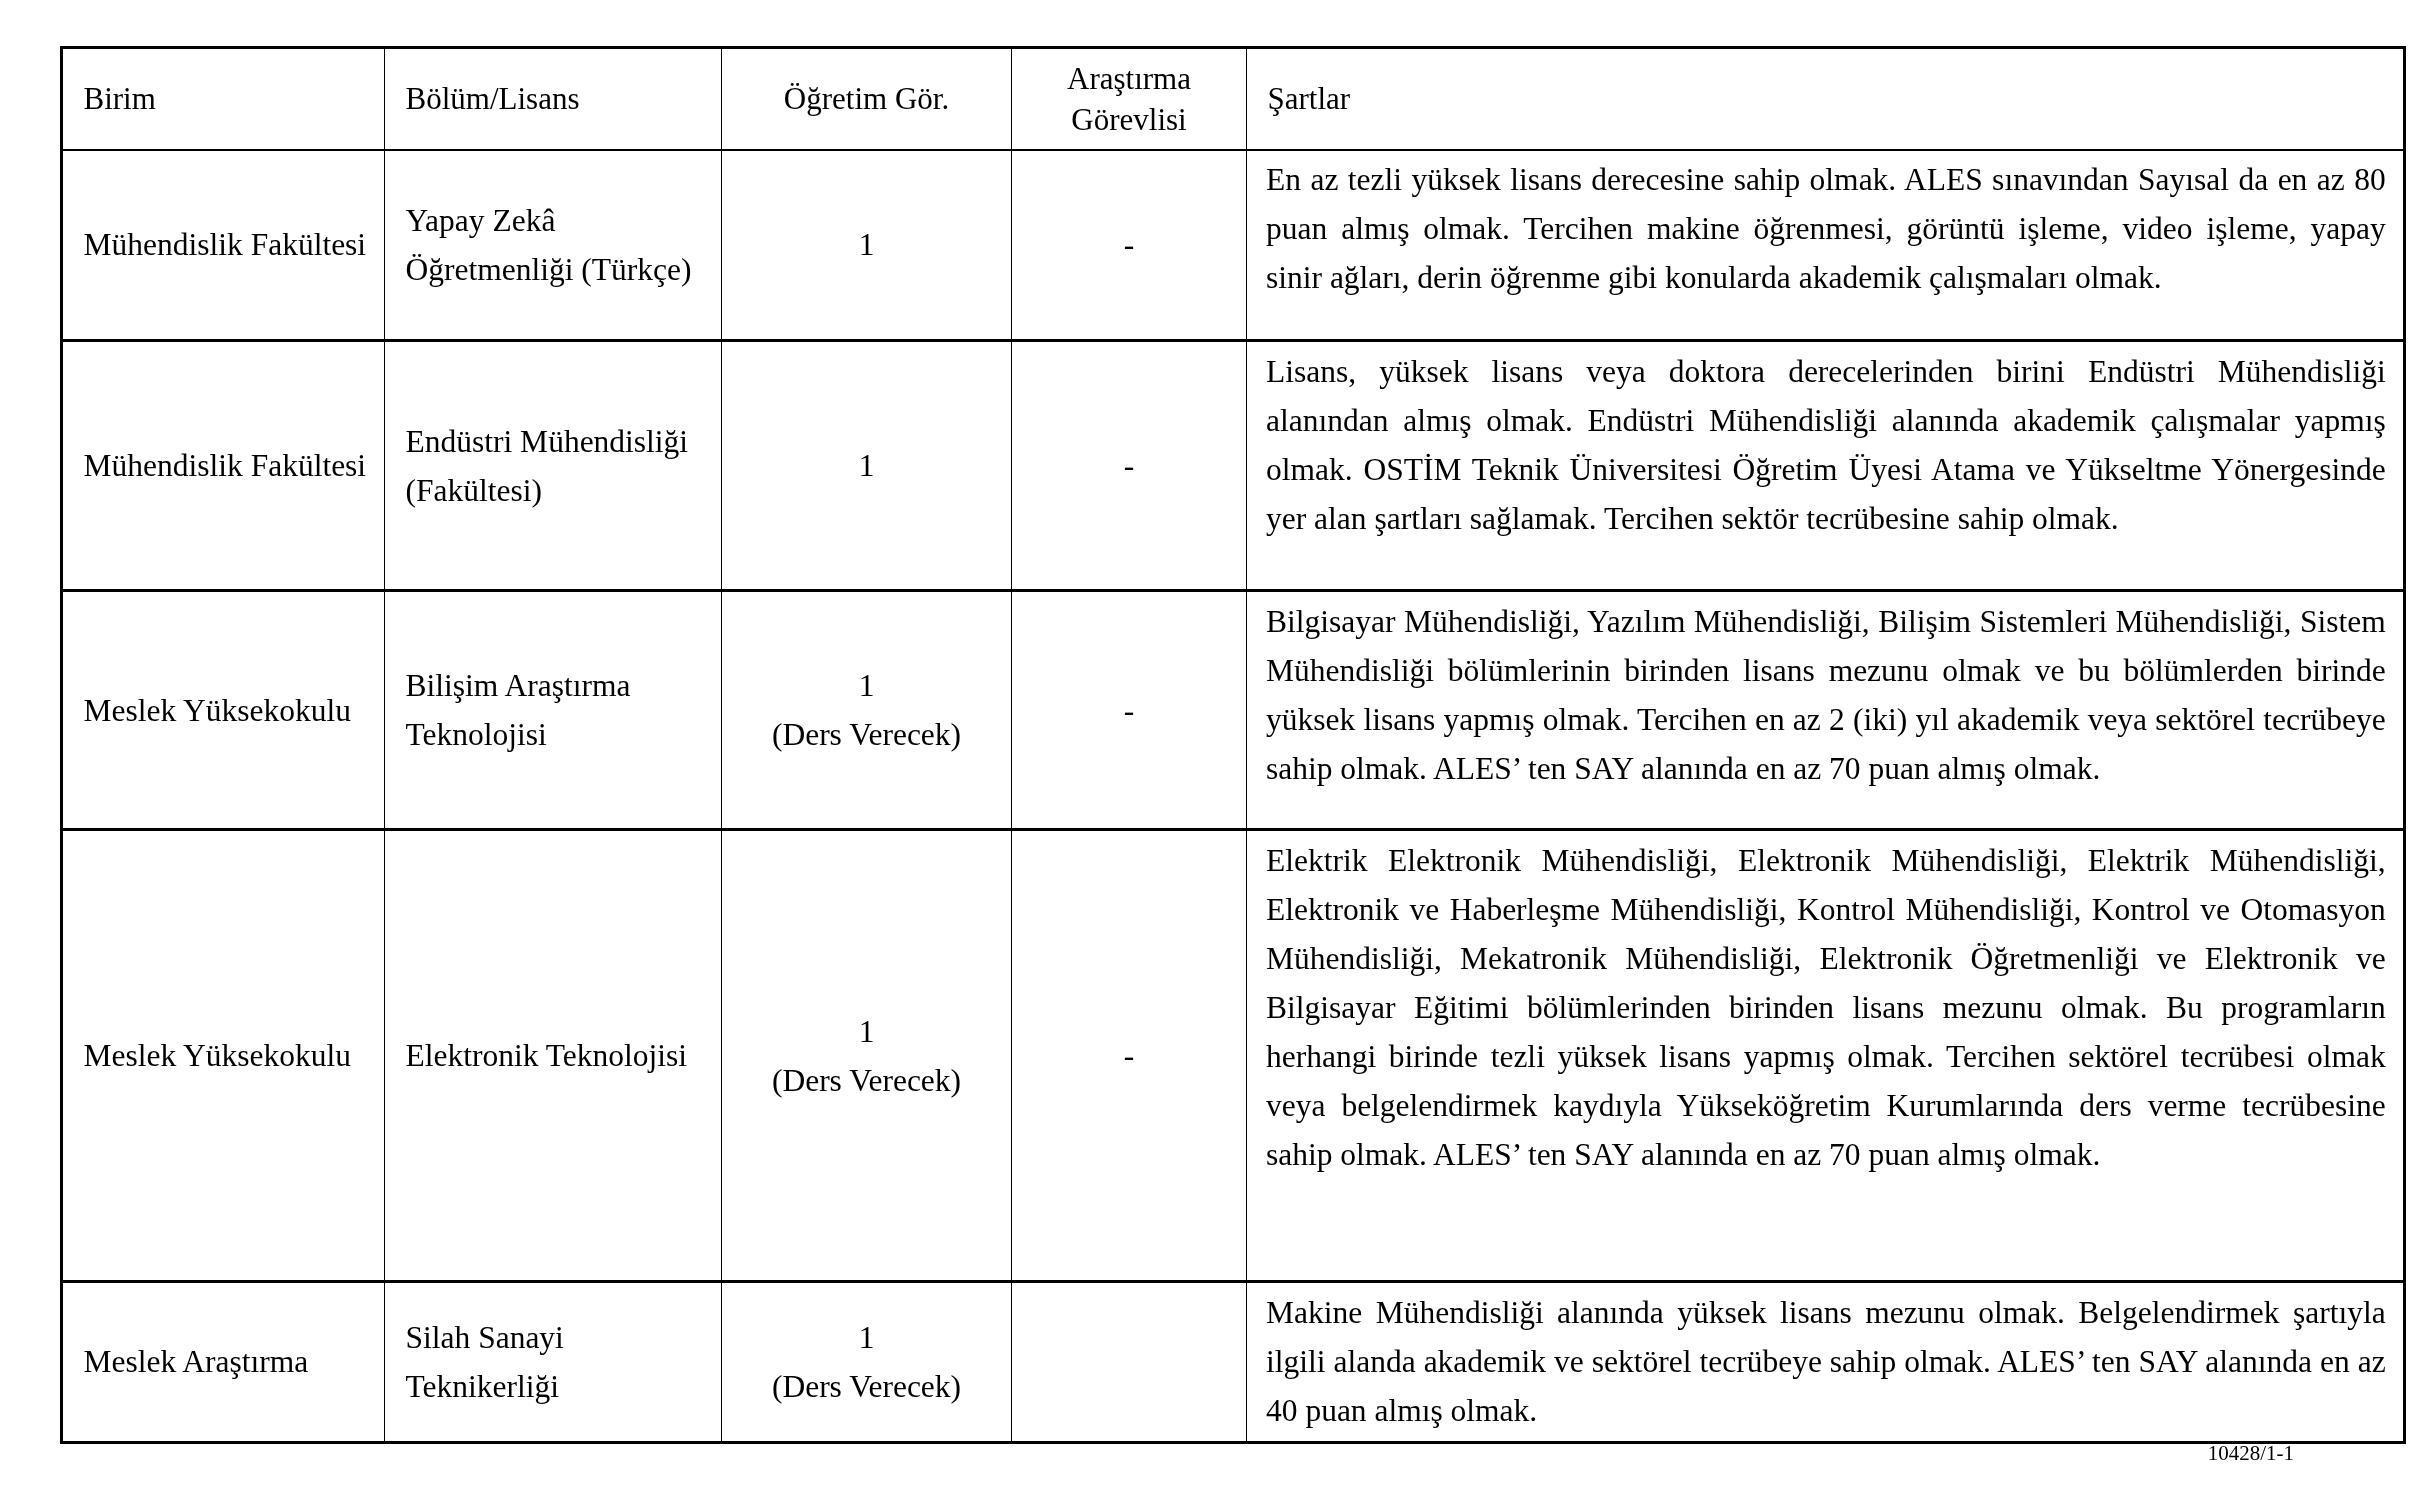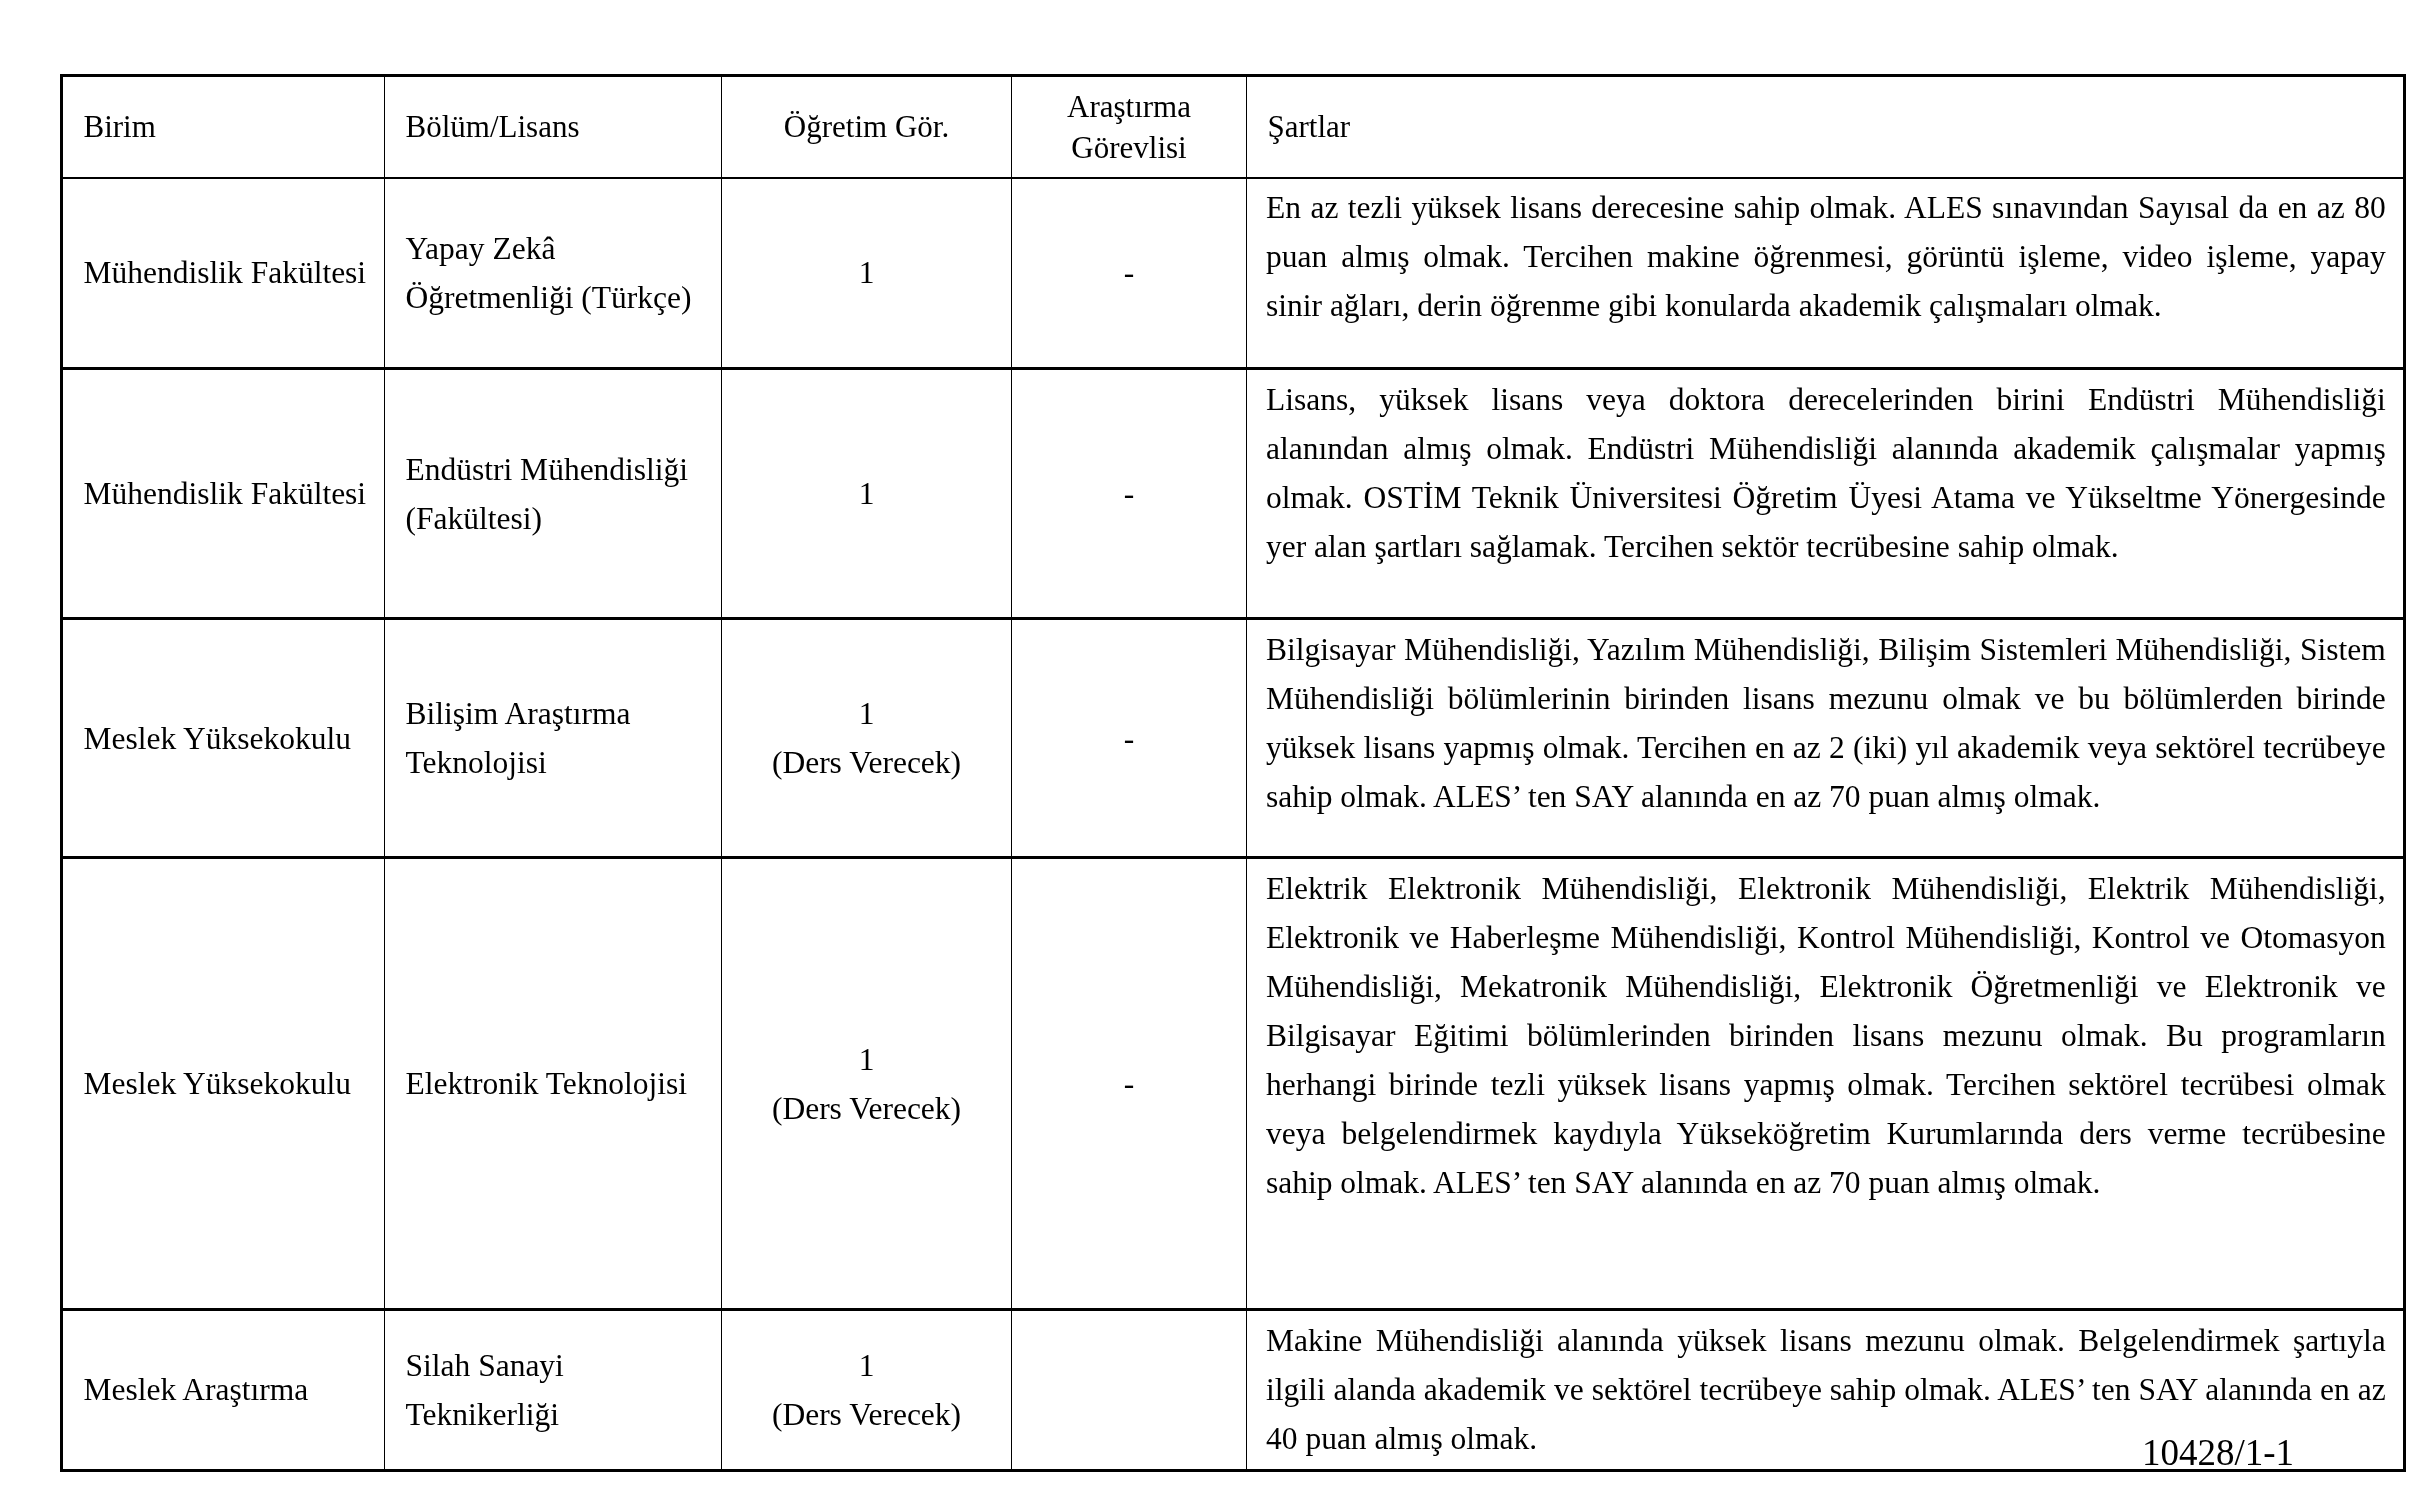--- a/index.html
+++ b/index.html
@@ -17,21 +17,20 @@
   }
   table.vacancies {
     position: absolute;
     left: 60px;
     top: 46px;
     width: 2343px;
     border-collapse: collapse;
     table-layout: fixed;
     border: 3.9px solid #000000;
     font-size: 31.5px;
-    margin-top: 28px;
   }
   col.c-birim     { width: 323px; }
   col.c-bolum     { width: 337px; }
   col.c-ogretim   { width: 290px; }
   col.c-arastirma { width: 235px; }
   col.c-sartlar   { width: 1158px; }
 
   th, td {
     border-left: 1.6px solid #000000;
     border-right: 1.6px solid #000000;
@@ -67,21 +66,21 @@
   .r1 { height: 191px; }
   .r2 { height: 250px; }
   .r3 { height: 239px; }
   .r4 { height: 452px; }
   .r5 { height: 139px; }
 
   .footer-ref {
     position: absolute;
     top: 1431px;
     right: 132px;
-    font-size: 37px;
+    font-size: 21px;
     line-height: 44px;
     text-align: center;
   }
 </style>
 </head>
 <body>
 
 <div class="page">
 
   <table class="vacancies">

